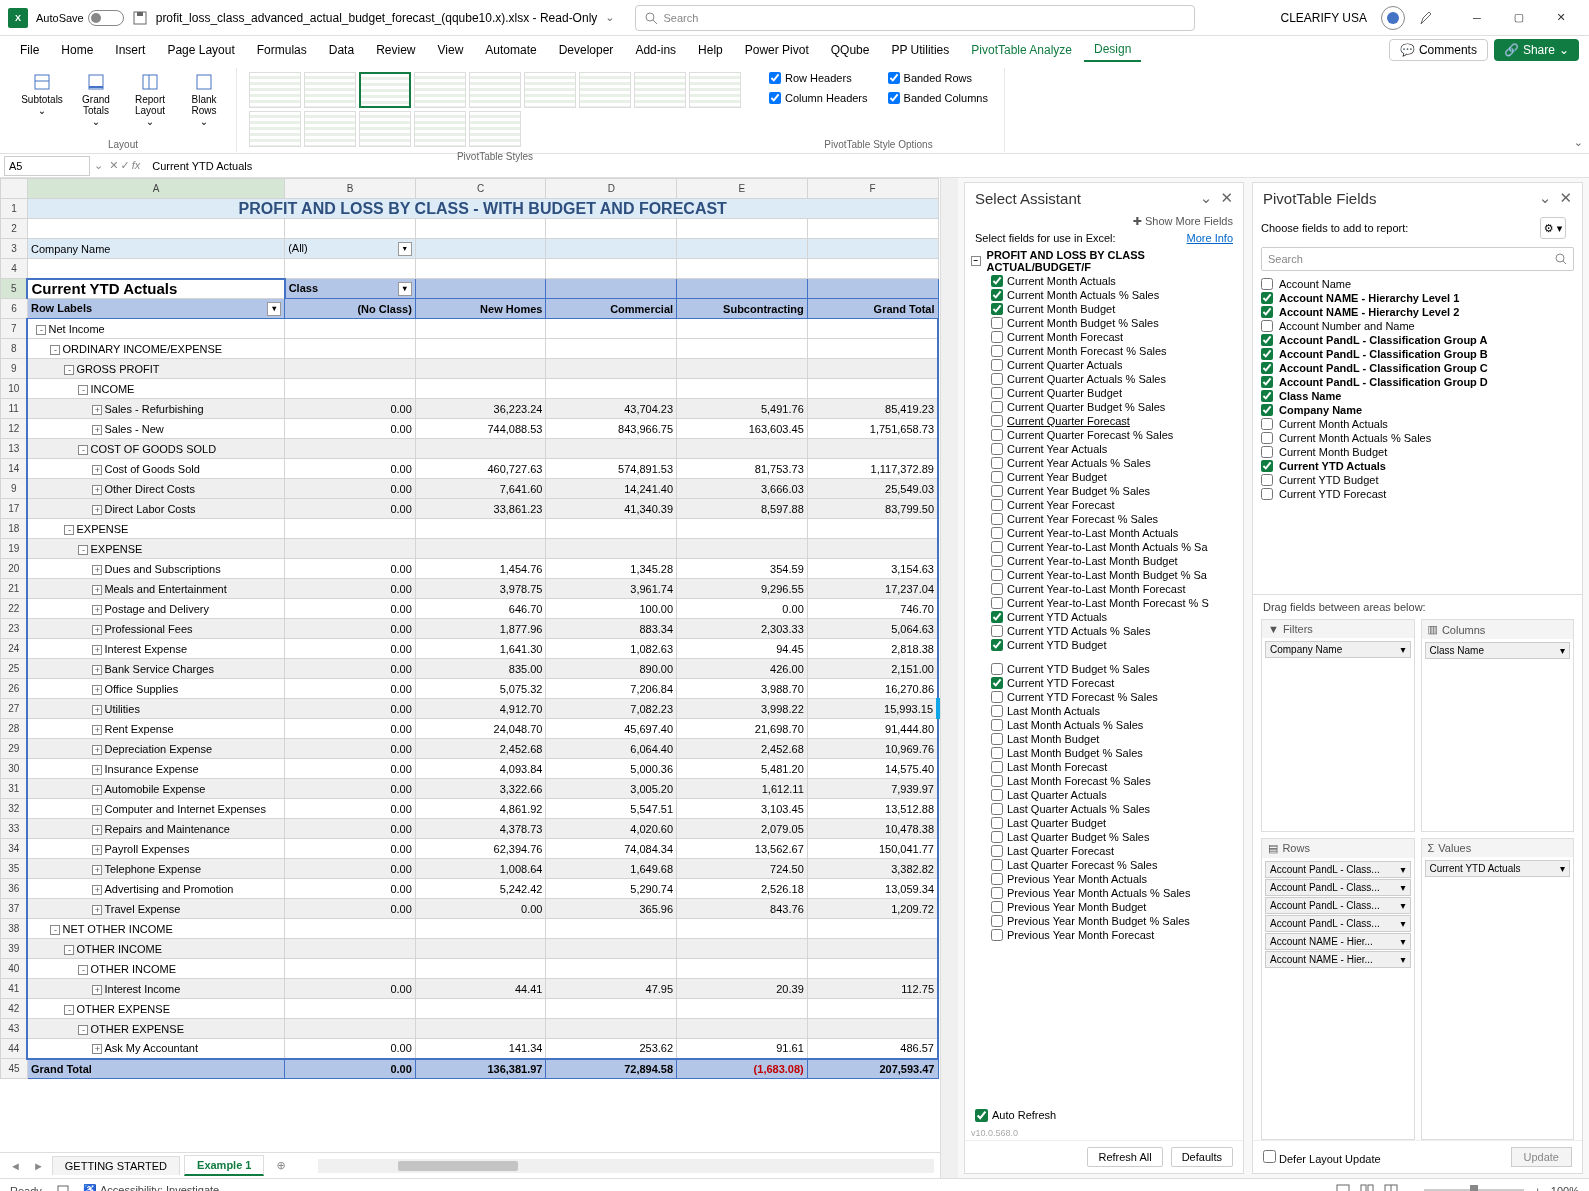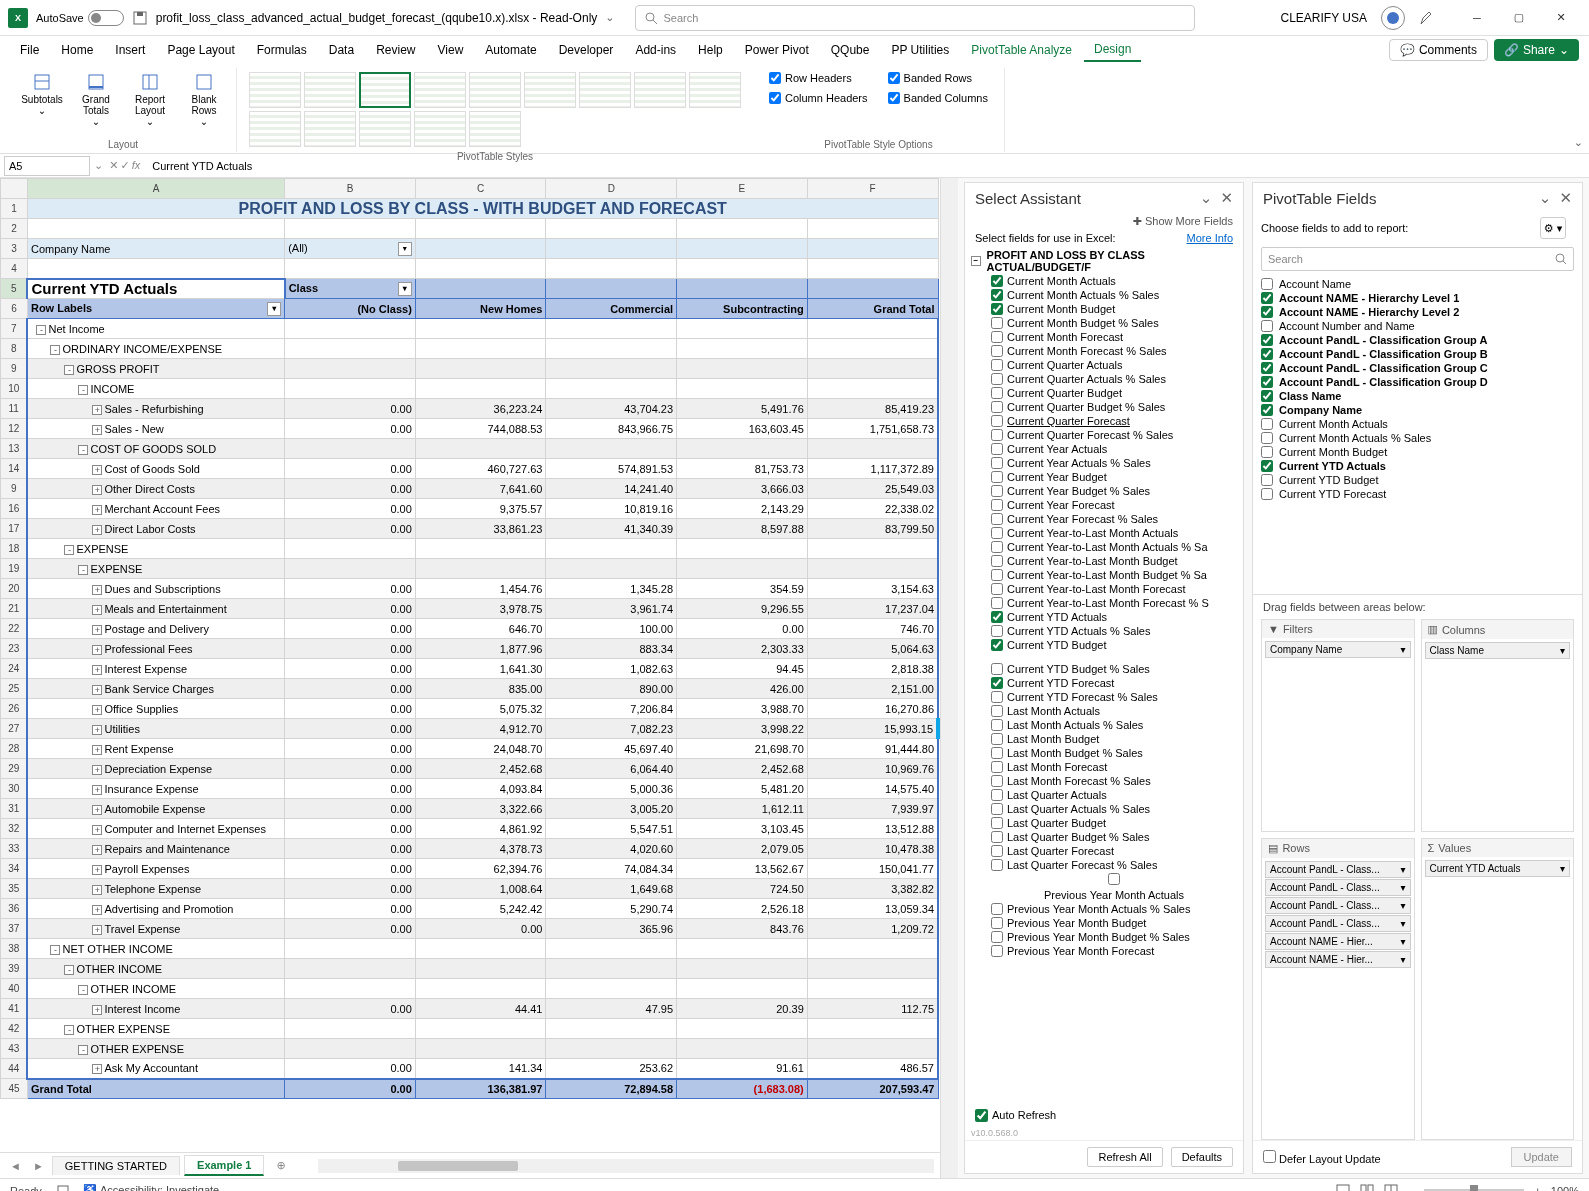--- a/index.html
+++ b/index.html
@@ -411,29 +411,20 @@
             </tr>
             <tr class="band">
               <th class="rowh">9</th>
               <td style="padding-left:64px;border-left:2px solid #4472c4"><span class="exp">+</span>Other Direct Costs</td>
               <td class="num" style="">0.00</td>
               <td class="num" style="">7,641.60</td>
               <td class="num" style="">14,241.40</td>
               <td class="num" style="">3,666.03</td>
               <td class="num" style="border-right:2px solid #4472c4">25,549.03</td>
             </tr>
-            <tr>
-              <th class="rowh">16</th>
-              <td style="padding-left:64px;border-left:2px solid #4472c4"><span class="exp">+</span>Merchant Account Fees</td>
-              <td class="num" style="">0.00</td>
-              <td class="num" style="">9,375.57</td>
-              <td class="num" style="">10,819.16</td>
-              <td class="num" style="">2,143.29</td>
-              <td class="num" style="border-right:2px solid #4472c4">22,338.02</td>
-            </tr>
             <tr class="band">
               <th class="rowh">17</th>
               <td style="padding-left:64px;border-left:2px solid #4472c4"><span class="exp">+</span>Direct Labor Costs</td>
               <td class="num" style="">0.00</td>
               <td class="num" style="">33,861.23</td>
               <td class="num" style="">41,340.39</td>
               <td class="num" style="">8,597.88</td>
               <td class="num" style="border-right:2px solid #4472c4">83,799.50</td>
             </tr>
             <tr>
@@ -884,21 +875,21 @@
             <span>Last Quarter Budget % Sales</span>
           </div>
           <div class="field-item" style="padding-left: 20px;">
             <input type="checkbox" class="chk-green" style="">
             <span>Last Quarter Forecast</span>
           </div>
           <div class="field-item" style="padding-left: 20px;">
             <input type="checkbox" class="chk-green" style="">
             <span>Last Quarter Forecast % Sales</span>
           </div>
-          <div class="field-item" style="padding-left: 20px; flex-direction: column;">
+          <div class="field-item" style="padding-left: 20px;">
             <input type="checkbox" class="chk-green" style="">
             <span>Previous Year Month Actuals</span>
           </div>
           <div class="field-item" style="padding-left: 20px;">
             <input type="checkbox" class="chk-green" style="">
             <span>Previous Year Month Actuals % Sales</span>
           </div>
           <div class="field-item" style="padding-left: 20px;">
             <input type="checkbox" class="chk-green" style="">
             <span>Previous Year Month Budget</span>

